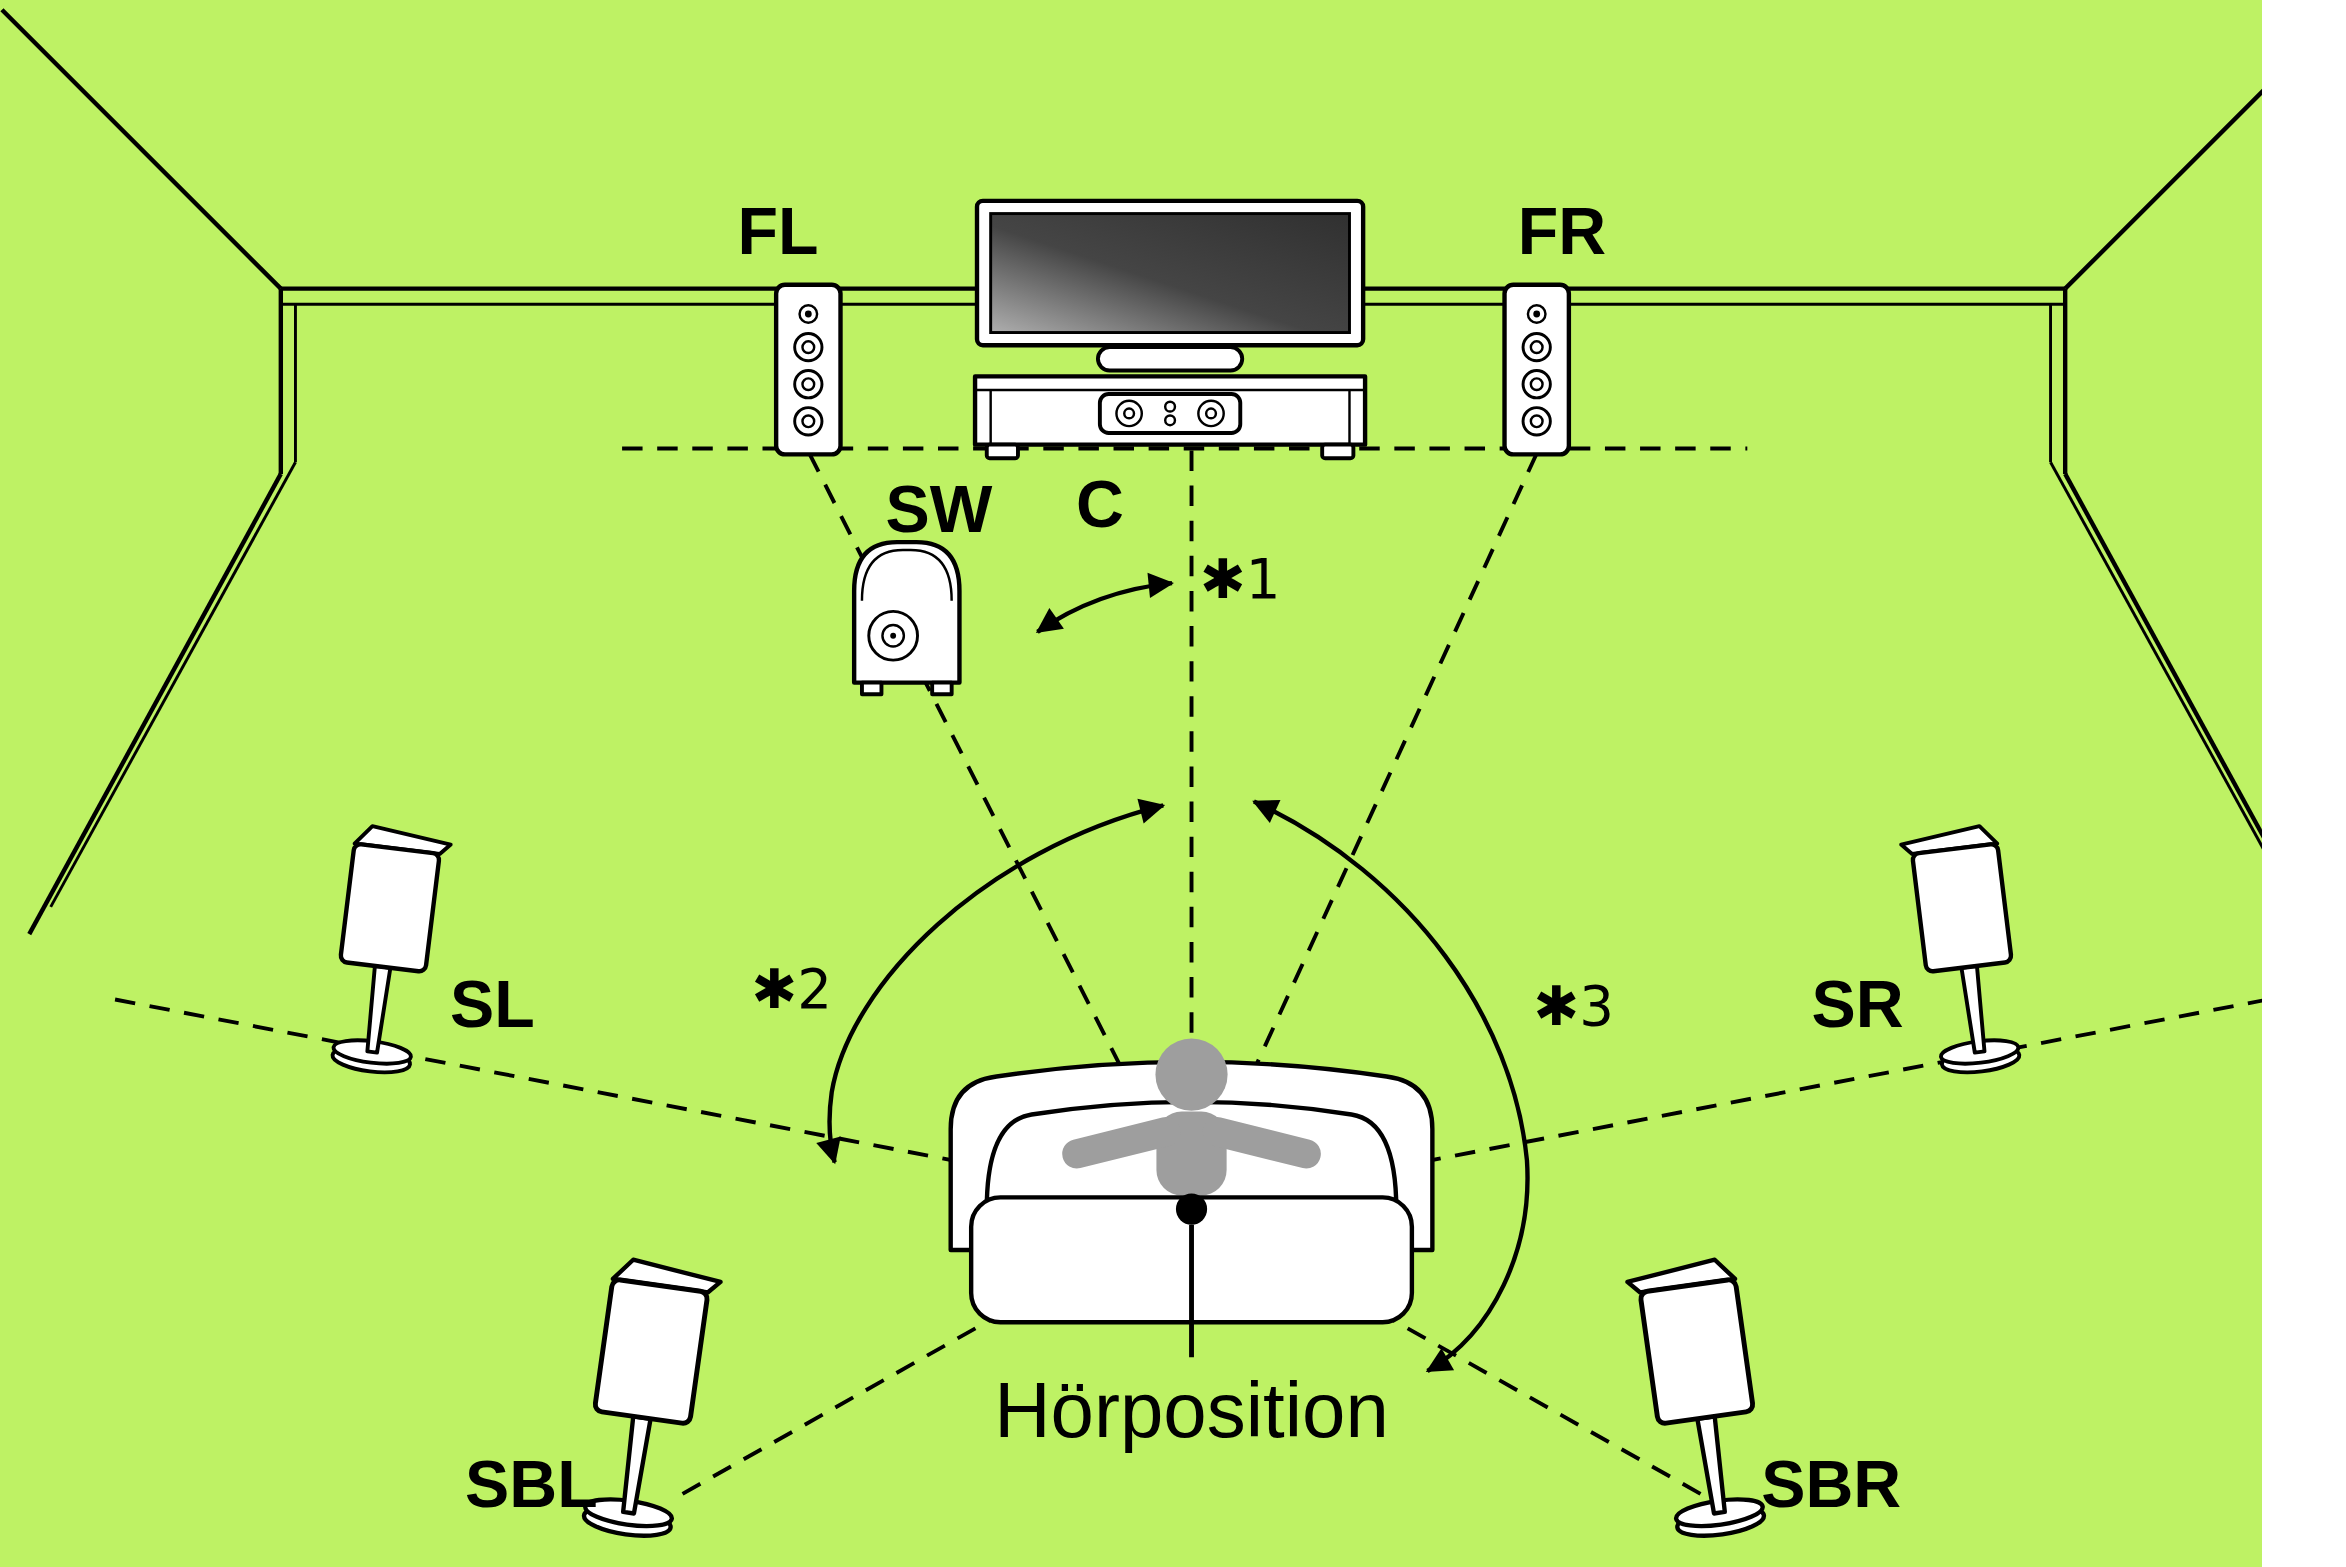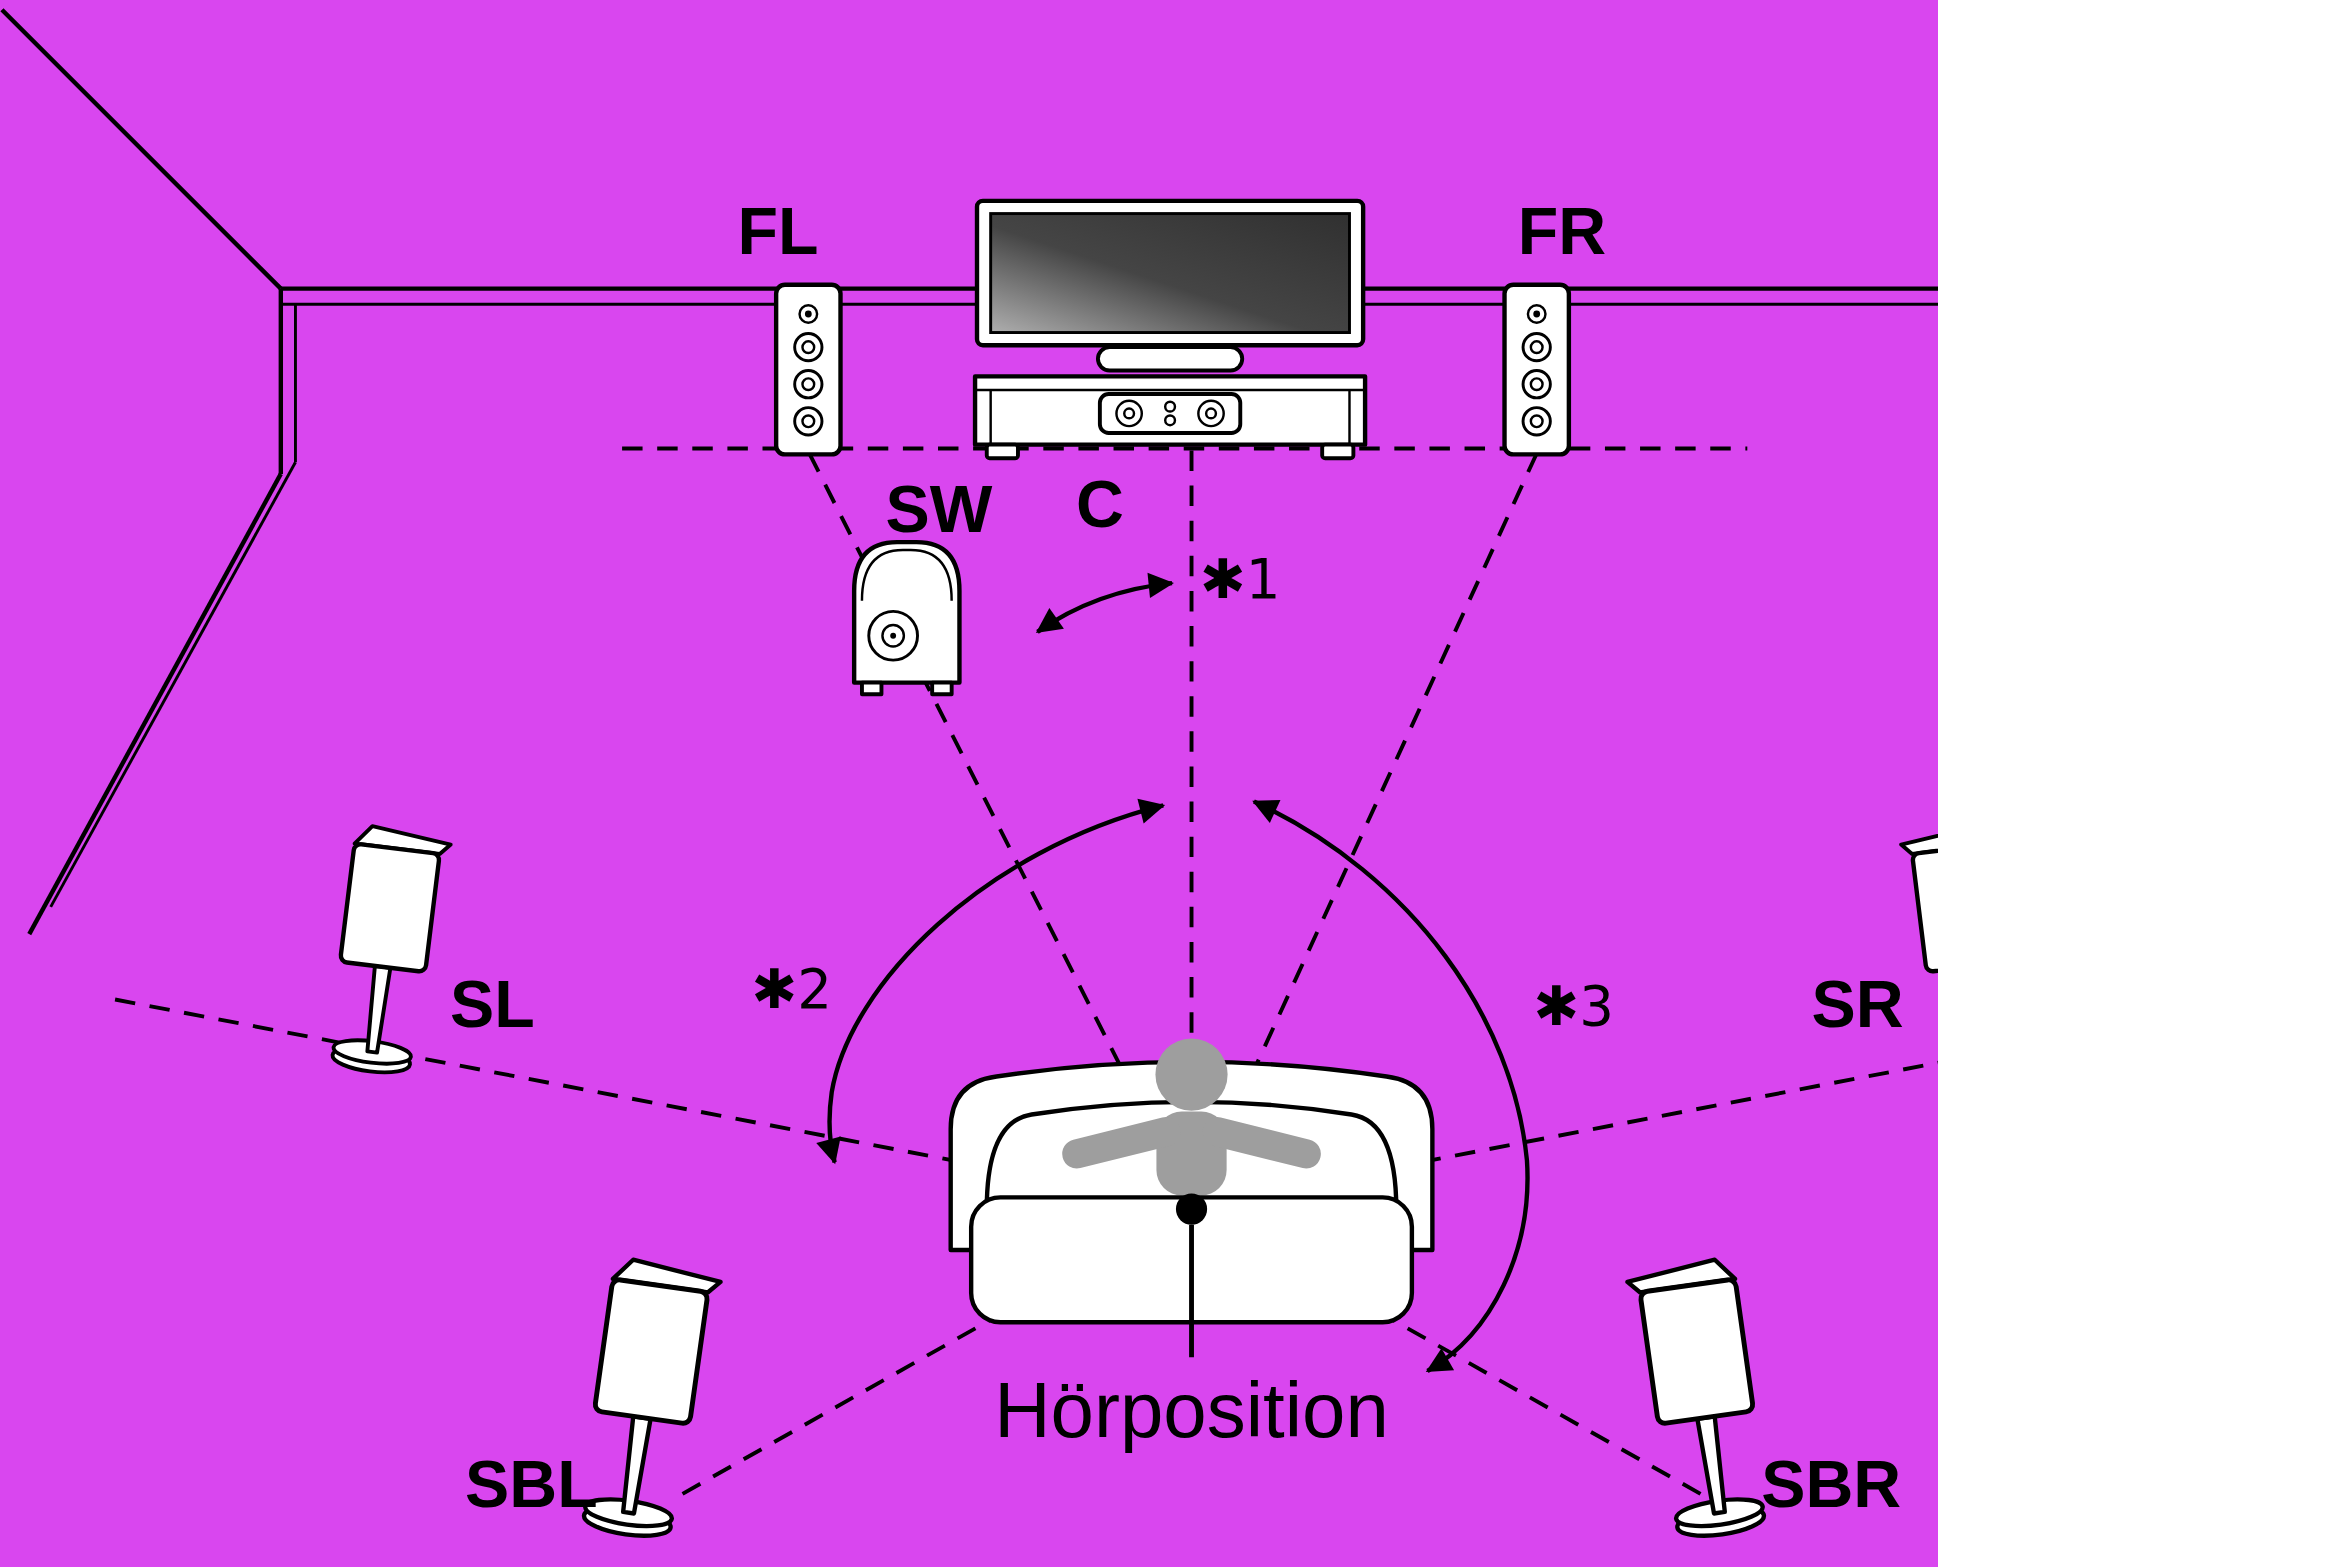--- a/index.html
+++ b/index.html
@@ -1,16 +1,16 @@
 <!DOCTYPE html>
 <html><head>
 <meta charset="utf-8">
 <style>
   html,body { margin:0; padding:0; background:#fff; }
-  .stage { width:1938px; height:1567px; background:#d946ef; position:relative; overflow:hidden; }
+  .stage { width:2262px; height:1567px; background:#bef264; position:relative; overflow:hidden; }
   svg { display:block; }
 
   .ln     { stroke:#000; stroke-width:4.5; fill:none; stroke-linejoin:round; }
   .ln3    { stroke:#000; stroke-width:3;   fill:none; }
   .ln25   { stroke:#000; stroke-width:2.5; fill:none; }
   .dash   { stroke:#000; stroke-width:4; fill:none; stroke-dasharray:21 15; }
   .wh     { fill:#fff; stroke:#000; stroke-width:4;   stroke-linejoin:round; }
   .wh45   { fill:#fff; stroke:#000; stroke-width:4.5; stroke-linejoin:round; }
   .blk    { fill:#000; stroke:none; }
   .arc    { stroke:#000; stroke-width:4.5; fill:none; }

